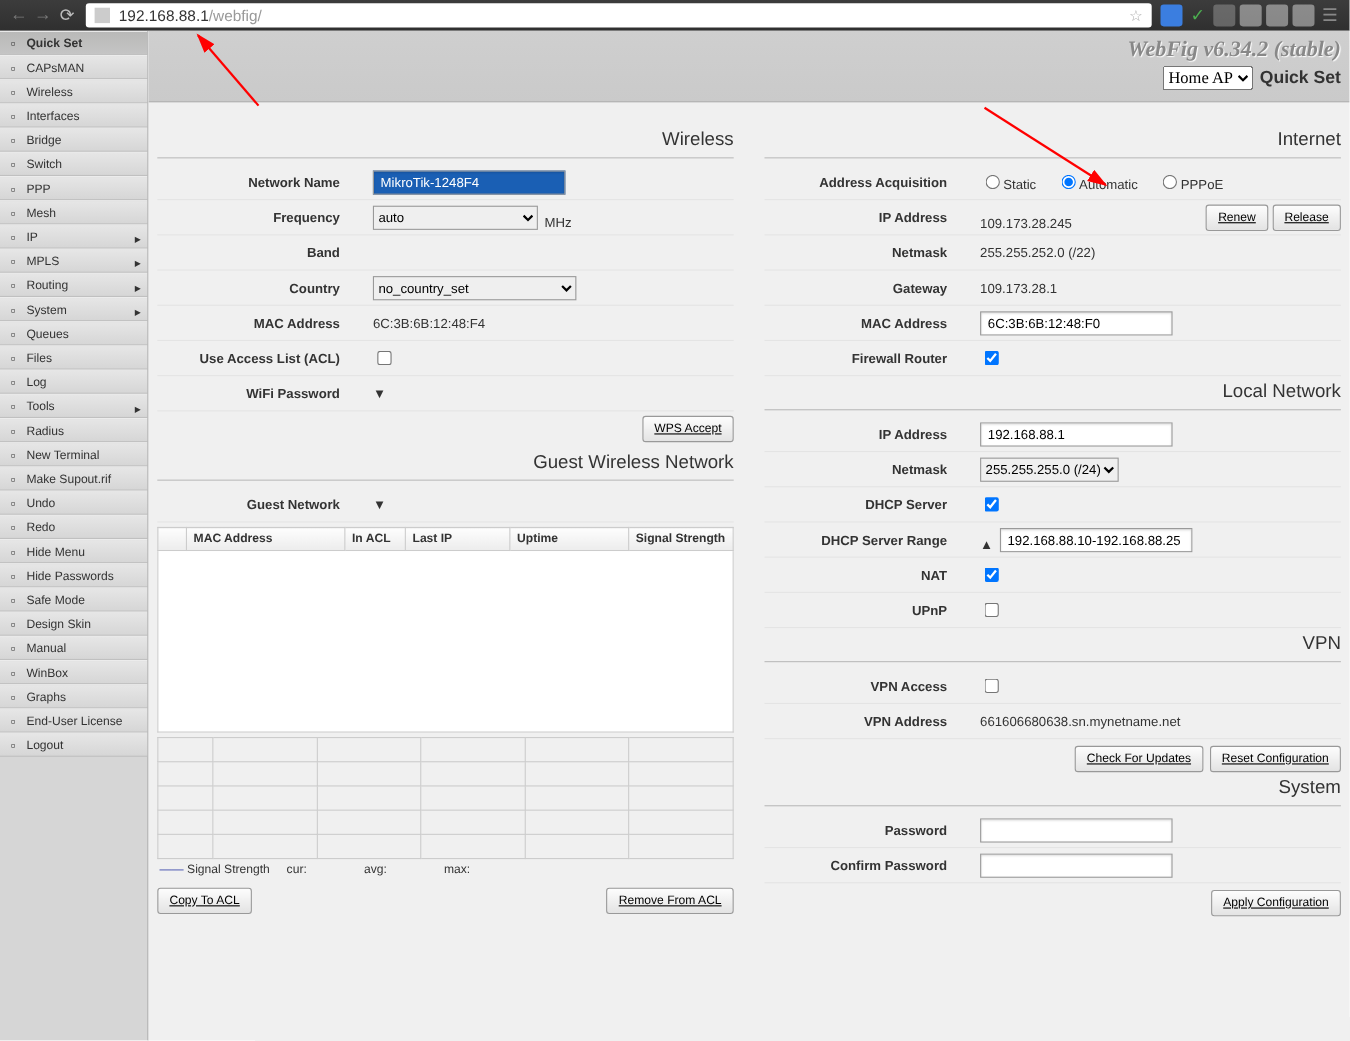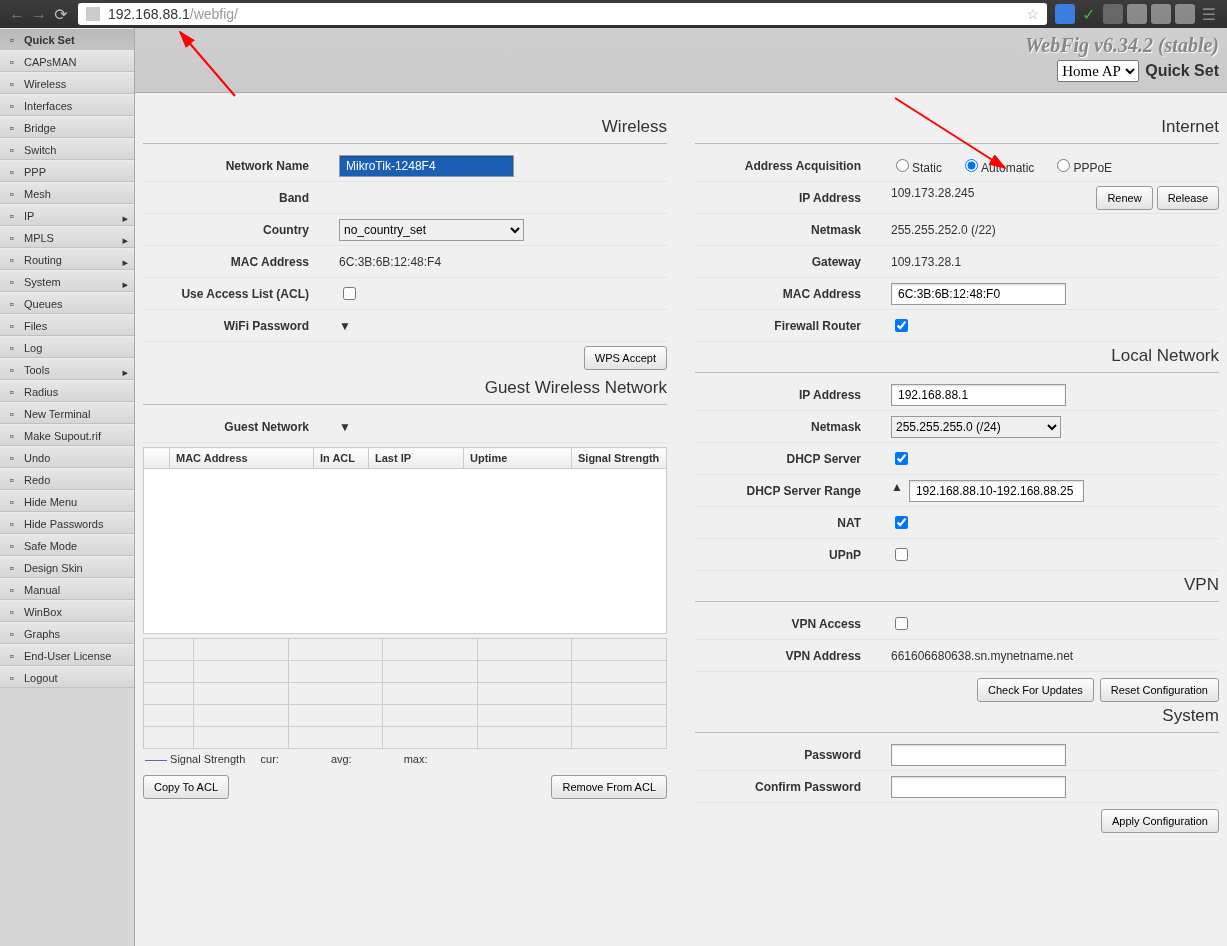--- a/index.html
+++ b/index.html
@@ -28,26 +28,26 @@
 .header { height: 65px; background: linear-gradient(#cfcfcf,#cacaca); border-bottom: 1px solid #aaa; position: relative; }
 .hdr-title { position: absolute; right: 8px; top: 6px; font-size: 20px; font-weight: bold; color: #888; font-family: Georgia, serif; font-style: italic; text-shadow: 1px 1px 1px #fff; }
 .hdr-sub { position: absolute; right: 8px; bottom: 10px; display: flex; align-items: center; gap: 6px; }
 .hdr-sub select { height: 22px; font-size: 15px; font-family: Liberation Serif, serif; }
 .hdr-sub-label { font-weight: bold; font-size: 16px; white-space: nowrap; }
 .content { padding: 20px 8px; display: flex; gap: 28px; }
 .col { flex: 1; }
 .section-title { font-size: 17px; text-align: right; border-bottom: 1px solid #bbb; padding: 4px 0 6px 0; margin-bottom: 6px; }
 .row { display: flex; align-items: center; min-height: 32px; border-bottom: 1px solid #e4e4e4; }
 .row-label { width: 180px; text-align: right; padding-right: 14px; font-weight: bold; }
-.row-value { flex: 1; display: flex; align-items: flex-start; gap: 6px; padding-left: 16px; }
+.row-value { flex: 1; display: flex; align-items: flex-end; gap: 6px; padding-left: 16px; }
 .row-value input[type=text], .row-value input[type=password] { height: 22px; border: 1px solid #999; padding: 0 6px; font-size: 12px; width: 175px; box-shadow: inset 0 1px 2px rgba(0,0,0,0.15); }
 .row-value select { height: 22px; border: 1px solid #999; font-size: 12px; }
 .row-value .wide { width: 175px; }
 .row-buttons { margin-left: auto; display: flex; gap: 4px; }
-button.std { height: 24px; background: linear-gradient(#fdfdfd,#e3e3e3); border: 1px solid #999; border-radius: 3px; padding: 0 10px; font-size: 11px; cursor: pointer; }
+button.std { height: 24px; background: linear-gradient(#fdfdfd,#e3e3e3); border: 1px solid #999; border-radius: 3px; padding: 0 10px; font-size: 11px; cursor: pointer; text-decoration: underline; }
 .radiogrp label { margin-right: 12px; font-size: 12px; }
 .tri { cursor: pointer; }
 .clients-table, .grid-table { width: 100%; border-collapse: collapse; margin-top: 4px; }
 .clients-table th { background: linear-gradient(#fdfdfd,#ececec); border: 1px solid #ccc; padding: 4px 6px; text-align: left; font-size: 11px; }
 .clients-body { height: 165px; border: 1px solid #ccc; border-top: none; background: #fff; }
 .grid-table td { border: 1px solid #ccc; height: 22px; }
 .signal-legend { font-size: 11px; padding: 4px 2px; }
 .signal-legend .dash { color: #2b3aa5; }
 .right-actions { text-align: right; margin-top: 6px; display:flex; justify-content:flex-end; gap:6px; }
 .input-selected { background: #1a5fb4 !important; color: #fff; }
@@ -136,20 +136,27 @@
     <div class="content">
       <div class="col">
         <div class="section-title">Wireless</div>
         <div class="row">
             <div class="row-label">Network Name</div>
             <div class="row-value">
               <input type="text" class="wide input-selected" value="MikroTik-1248F4" style="">
             </div>
           </div>
         <div class="row">
+            <div class="row-label">Frequency</div>
+            <div class="row-value">
+              <select style="width:150px"><option>auto</option></select>
+              <span>MHz</span>
+            </div>
+          </div>
+        <div class="row">
             <div class="row-label">Band</div>
           </div>
         <div class="row">
             <div class="row-label">Country</div>
             <div class="row-value">
               <select class="wide" style="width:185px"><option>no_country_set</option></select>
             </div>
           </div>
         <div class="row">
             <div class="row-label">MAC Address</div>
@@ -294,21 +301,21 @@
         <div class="section-title">Local Network</div>
         <div class="row">
             <div class="row-label">IP Address</div>
             <div class="row-value">
               <input type="text" class="wide" value="192.168.88.1" style="">
             </div>
           </div>
         <div class="row">
             <div class="row-label">Netmask</div>
             <div class="row-value">
-              <select style="width:170px"><option>255.255.255.0 (/24)</option></select>
+              <select style="width:126px"><option>255.255.255.0 (/24)</option></select>
             </div>
           </div>
         <div class="row">
             <div class="row-label">DHCP Server</div>
             <div class="row-value">
               <input type="checkbox" checked="" style="">
             </div>
           </div>
         <div class="row">
             <div class="row-label">DHCP Server Range</div>

